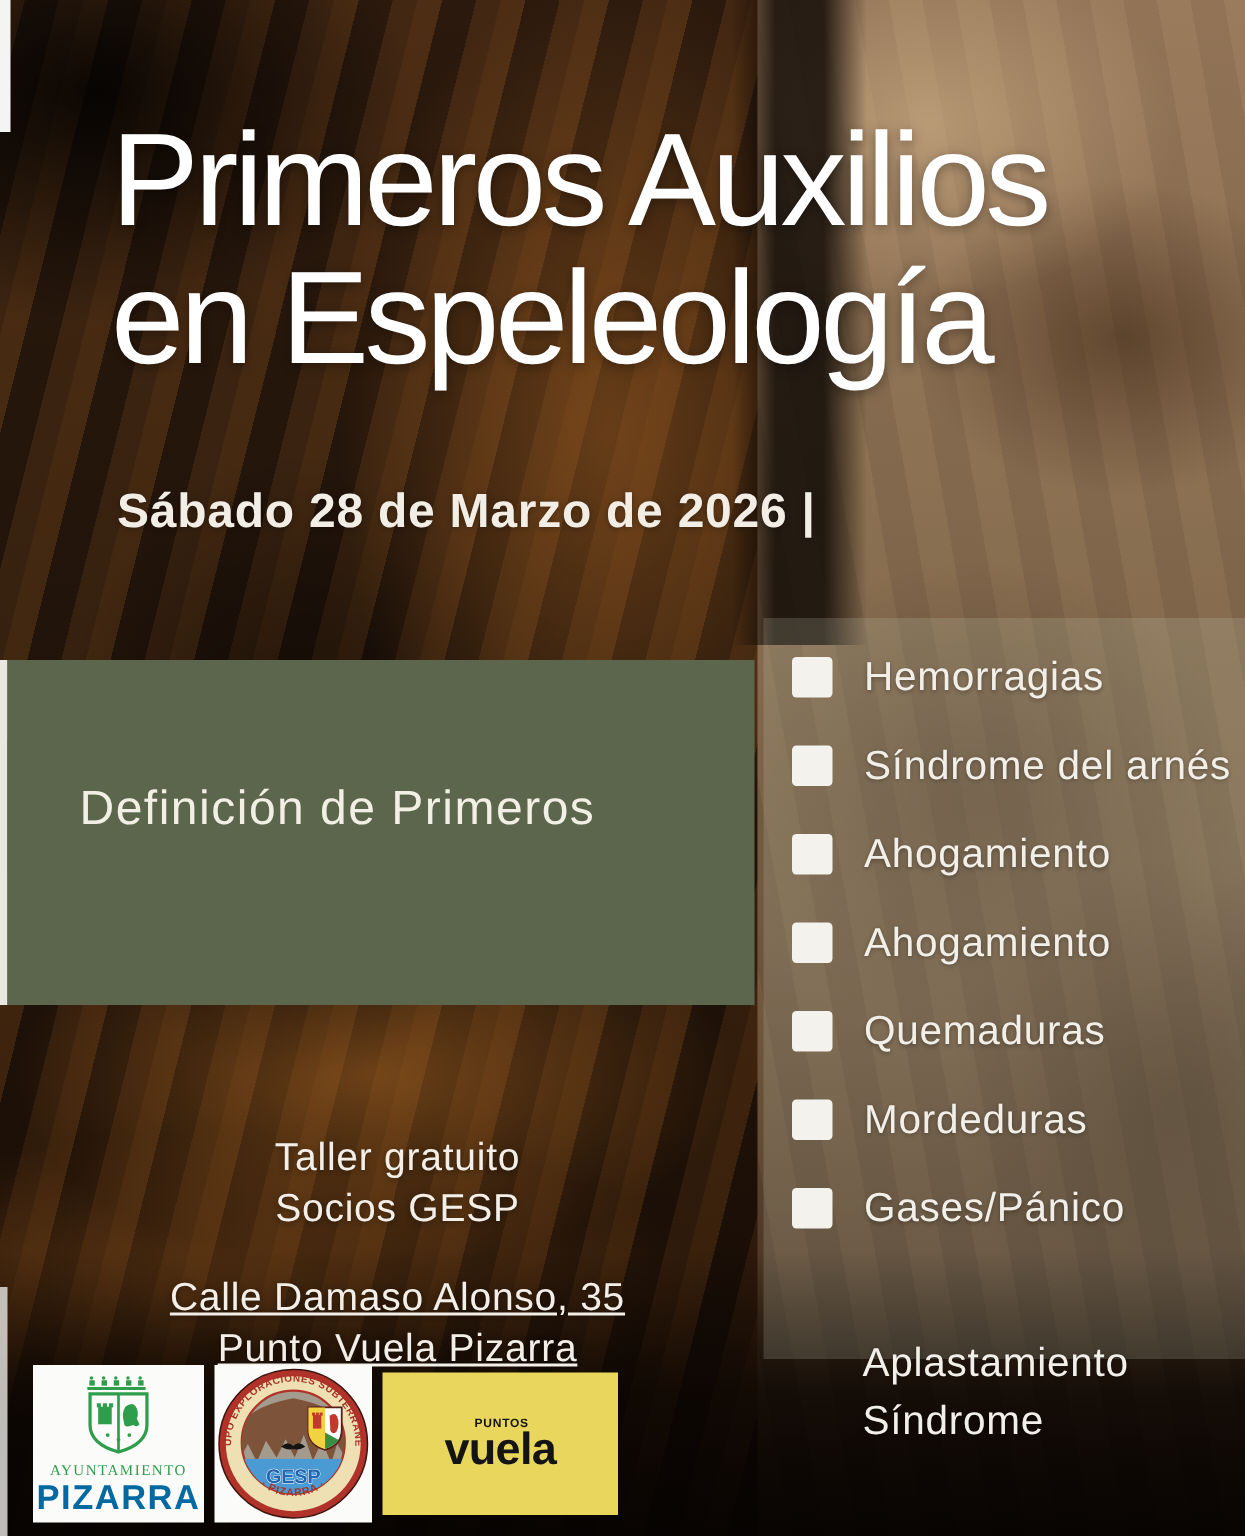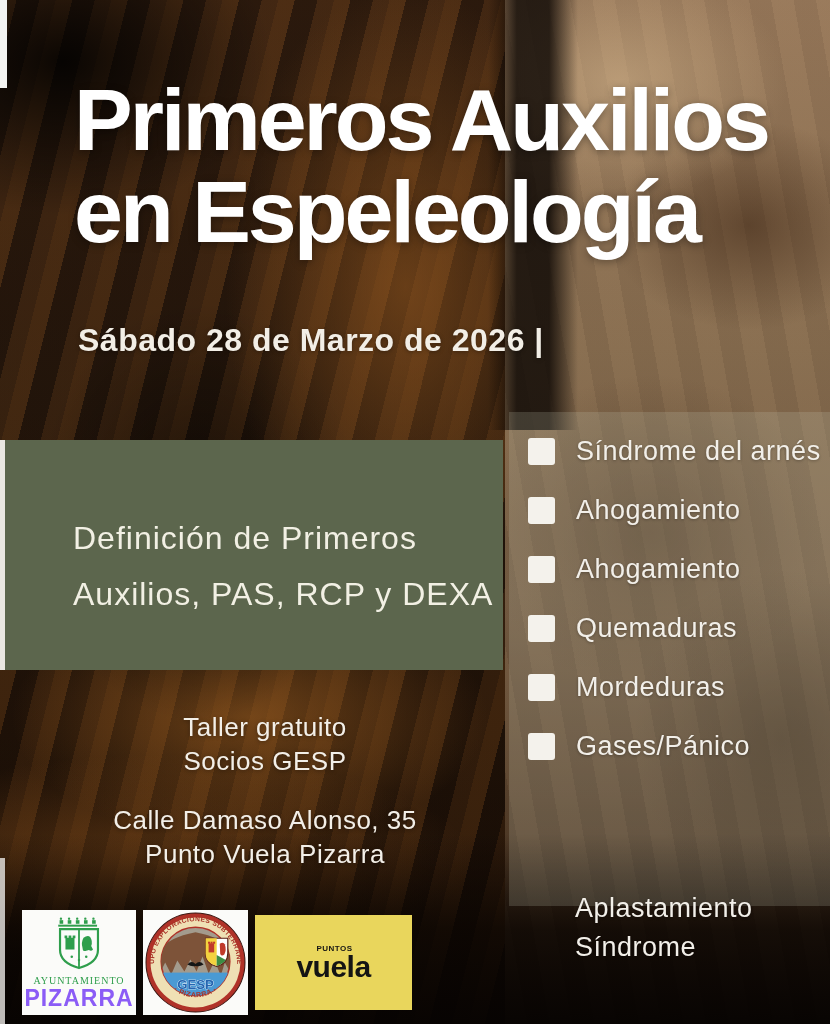--- a/index.html
+++ b/index.html
@@ -43,61 +43,62 @@
     background:rgba(195,198,178,.20);
   }
   .edge-artifact{position:absolute; left:0;}
   .edge-a{top:0; width:7px; height:88px; background:#f4f4f2;}
   .edge-b{top:440px; width:5px; height:230px; background:#e9e7e2;}
   .edge-c{top:858px; width:5px; height:166px; background:rgba(222,220,216,.85);}
 
   
   .title{
     position:absolute; left:74px; top:74px; color:#ffffff;
-    font-size:88px; font-weight:700; letter-spacing:-3px; line-height:92px;
+    font-size:88px; font-weight:400; letter-spacing:-3px; line-height:92px;
     text-shadow:0 2px 8px rgba(0,0,0,.35);
   }
   .schedule{
     position:absolute; left:78px; top:318px; color:#f2eee6;
     font-size:32px; font-weight:700; letter-spacing:.5px; line-height:44px;
     text-shadow:0 1px 4px rgba(0,0,0,.35);
   }
   .definition-box{
     position:absolute; left:5px; top:440px; width:498px; height:230px;
-    background:#5c664d; box-sizing:border-box; padding:70px 0 0 68px;
+    background:#5c664d; box-sizing:border-box; padding:70px 0 0 48px;
     color:#f2f0e4; font-size:32px; font-weight:400; letter-spacing:1px; line-height:56px;
   }
   .checklist{position:absolute; left:528px; top:437px; width:300px;}
   .check-row{display:flex; align-items:center; height:28px; margin-bottom:31px;}
   .checkbox{
     flex:0 0 auto; width:27px; height:27px; margin-right:21px;
     background:#f4f2ec; border-radius:3px;
   }
   .check-label, .check-cont{
     color:#f2efe9; font-size:27px; font-weight:400; letter-spacing:.5px; white-space:nowrap;
     text-shadow:0 1px 3px rgba(0,0,0,.3);
   }
   .check-cont{position:absolute; left:575px;}
   .cont-1{top:893px;} .cont-2{top:932px;}
   .details, .location{
     position:absolute; left:95px; width:340px; text-align:center;
     color:#f3efe8; font-size:26px; font-weight:400; letter-spacing:.5px; line-height:34px;
     text-shadow:0 1px 4px rgba(0,0,0,.4);
-  }
-  .details{top:710px;} .location{top:803px;}
+    margin-top:44px;
+  }
+  .details{top:710px;} .location{top:803px;text-decoration:underline;}
 
   
   .logo{position:absolute; display:flex; align-items:center; justify-content:center;}
   .logo-ayto{
     left:22px; top:910px; width:114px; height:105px; background:#fbfbf9;
     flex-direction:column; padding-top:2px; box-sizing:border-box;
   }
   .ayto-line1{color:#2f9e4c; font-family:"Liberation Serif","DejaVu Serif",serif;
     font-size:10px; letter-spacing:1px; margin-top:2px;}
-  .ayto-line2{color:#8b5cf6; font-size:23px; font-weight:700; letter-spacing:1px; line-height:24px;}
+  .ayto-line2{color:#0369a1; font-size:23px; font-weight:700; letter-spacing:1px; line-height:24px;}
   .logo-gesp{left:143px; top:910px; width:105px; height:105px; background:#fbfbf9;}
   .logo-vuela{left:255px; top:915px; width:157px; height:95px; background:#e9d65c;}
   .vuela-stack{display:flex; flex-direction:column; align-items:center; color:#141414;}
   .vuela-top{font-size:8px; font-weight:700; letter-spacing:.5px; line-height:8px; margin-left:2px;}
   .vuela-main{font-size:30px; font-weight:700; letter-spacing:-.5px; line-height:28px;}
 </style>
 </head>
 <body>
 
 <div class="poster">
@@ -115,24 +116,27 @@
     <div>Primeros Auxilios</div>
     <div>en Espeleología</div>
   </div>
 
   <div class="schedule">
     <div>Sábado 28 de Marzo de 2026 |</div>
   </div>
 
   <div class="definition-box">
     <div>Definición de Primeros</div>
-    <div>Auxilios, PAS, RCP y DEXA</div>
   </div>
 
   <div class="checklist">
+    <div class="check-row">
+      <span class="checkbox"></span>
+      <span class="check-label">Hemorragias</span>
+    </div>
     <div class="check-row">
       <span class="checkbox"></span>
       <span class="check-label">Síndrome del arnés</span>
     </div>
     <div class="check-row">
       <span class="checkbox"></span>
       <span class="check-label">Ahogamiento</span>
     </div>
     <div class="check-row">
       <span class="checkbox"></span>

